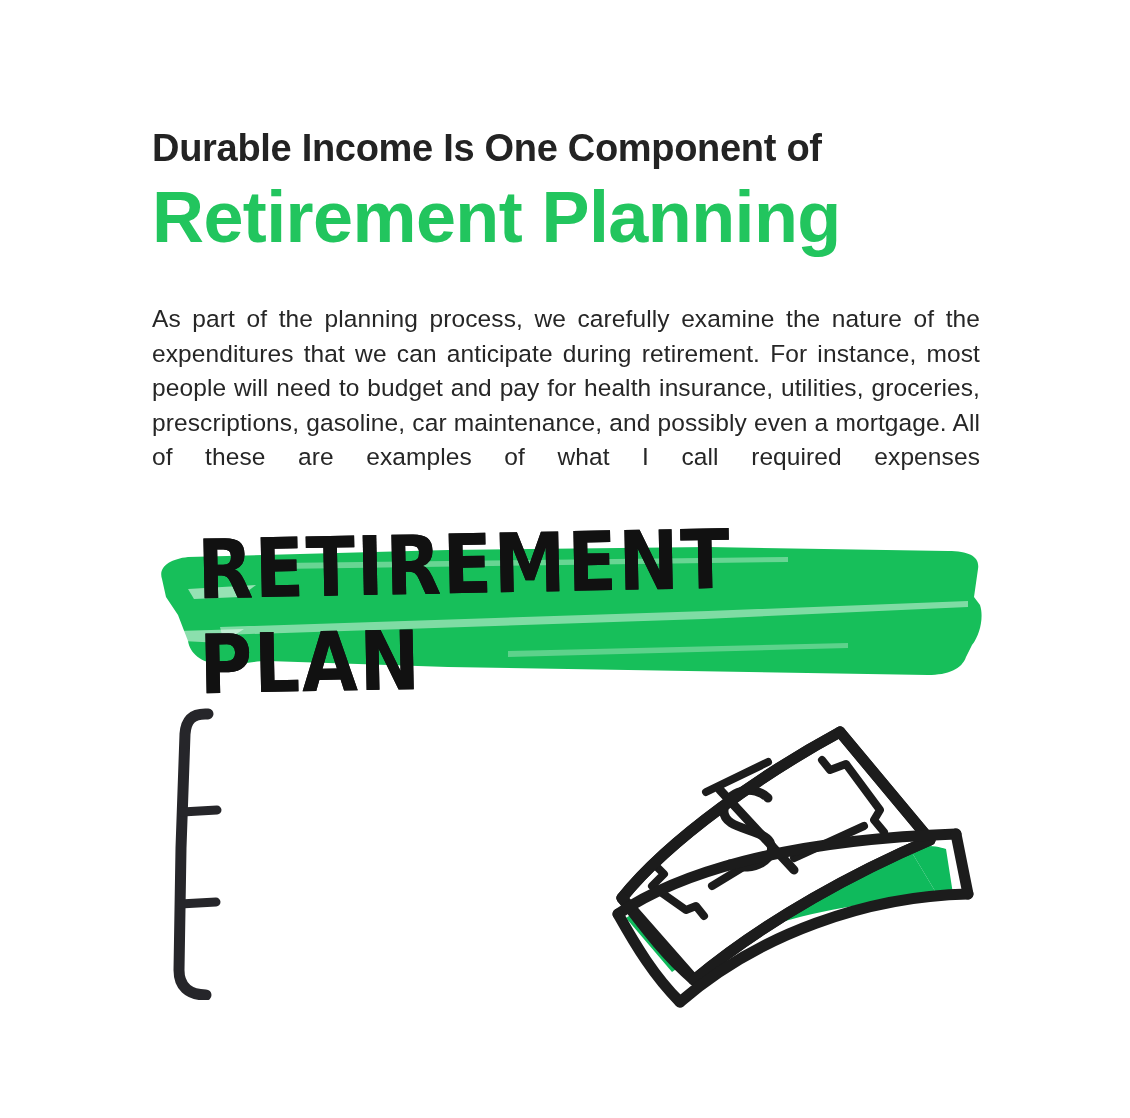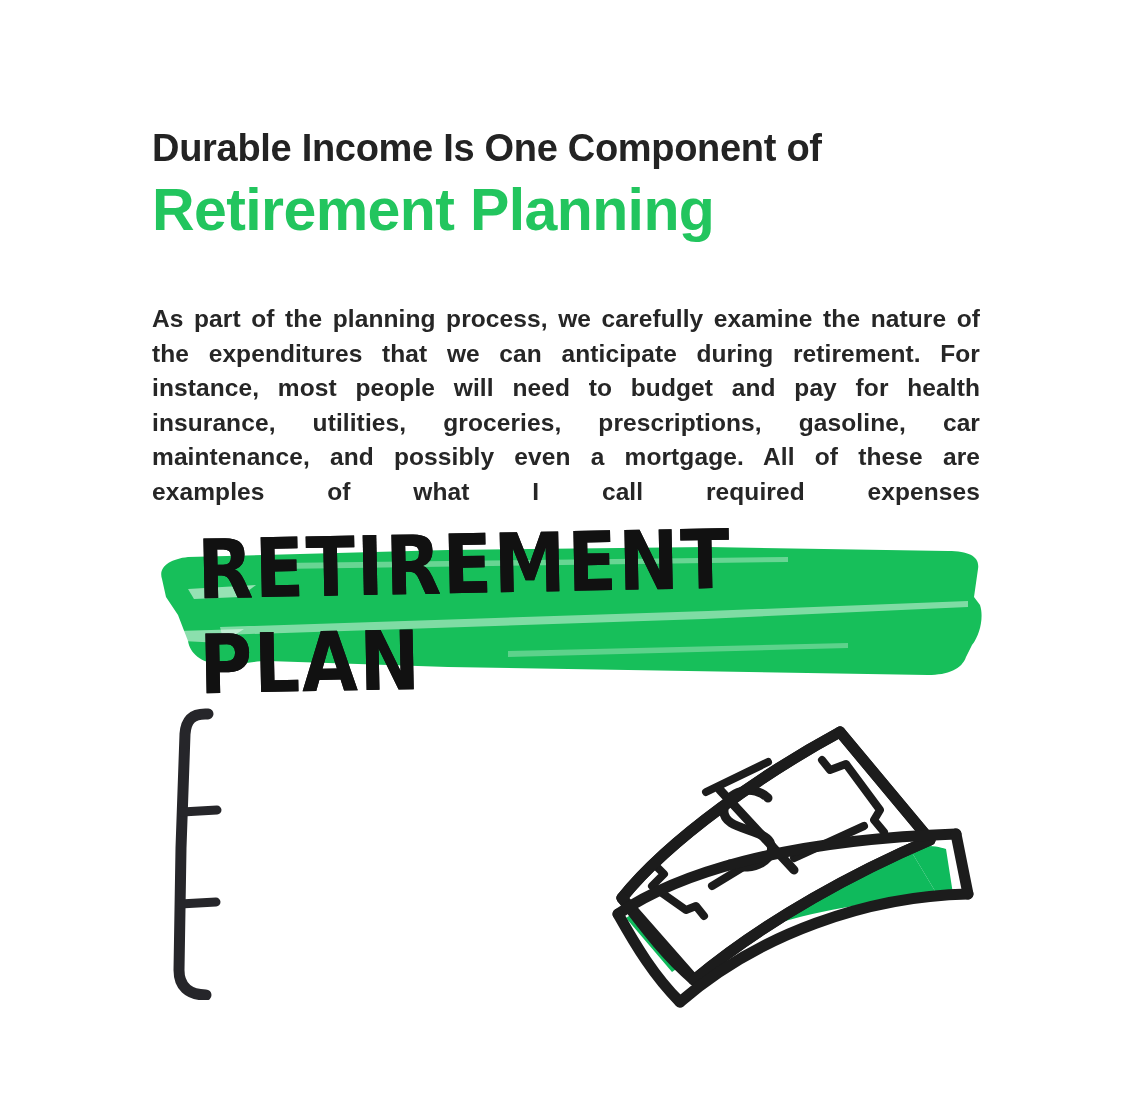--- a/index.html
+++ b/index.html
@@ -16,40 +16,40 @@
   .headline-block { position:absolute; left:152px; top:128px; width:830px; }
   .headline-line1 {
     font-size:38px;
     font-weight:700;
     color:#232323;
     letter-spacing:-0.3px;
     line-height:1.08;
     white-space:nowrap;
   }
   .headline-line2 {
-    font-size:59px;
+    font-size:72px;
     font-weight:700;
     color:#22c55e;
     letter-spacing:-0.6px;
     line-height:1.12;
     margin-top:8px;
     white-space:nowrap;
   }
 
   
   .body-copy {
     position:absolute;
     left:152px; top:302px;
     width:828px;
     font-size:24.5px;
     line-height:34.5px;
     color:#262626;
     text-align:justify;
     text-justify:inter-word;
-    font-weight:700;
+    font-weight:400;
     letter-spacing:0.1px;
   }
   .body-copy::after { content:""; display:inline-block; width:100%; }
 
   
   .banner { position:absolute; left:148px; top:545px; width:840px; height:135px; }
   .banner svg { display:block; width:100%; height:100%; overflow:visible; }
   .banner-text {
     position:absolute;
     left:0; top:0; width:100%; height:100%;

